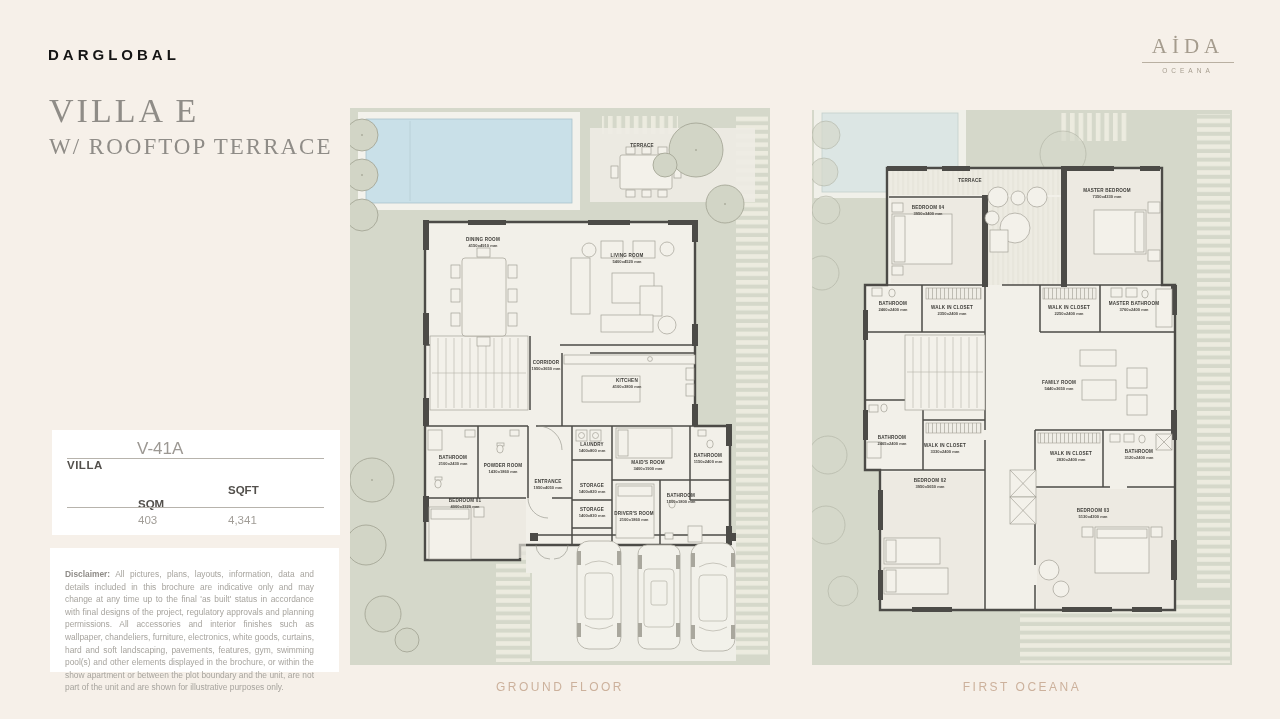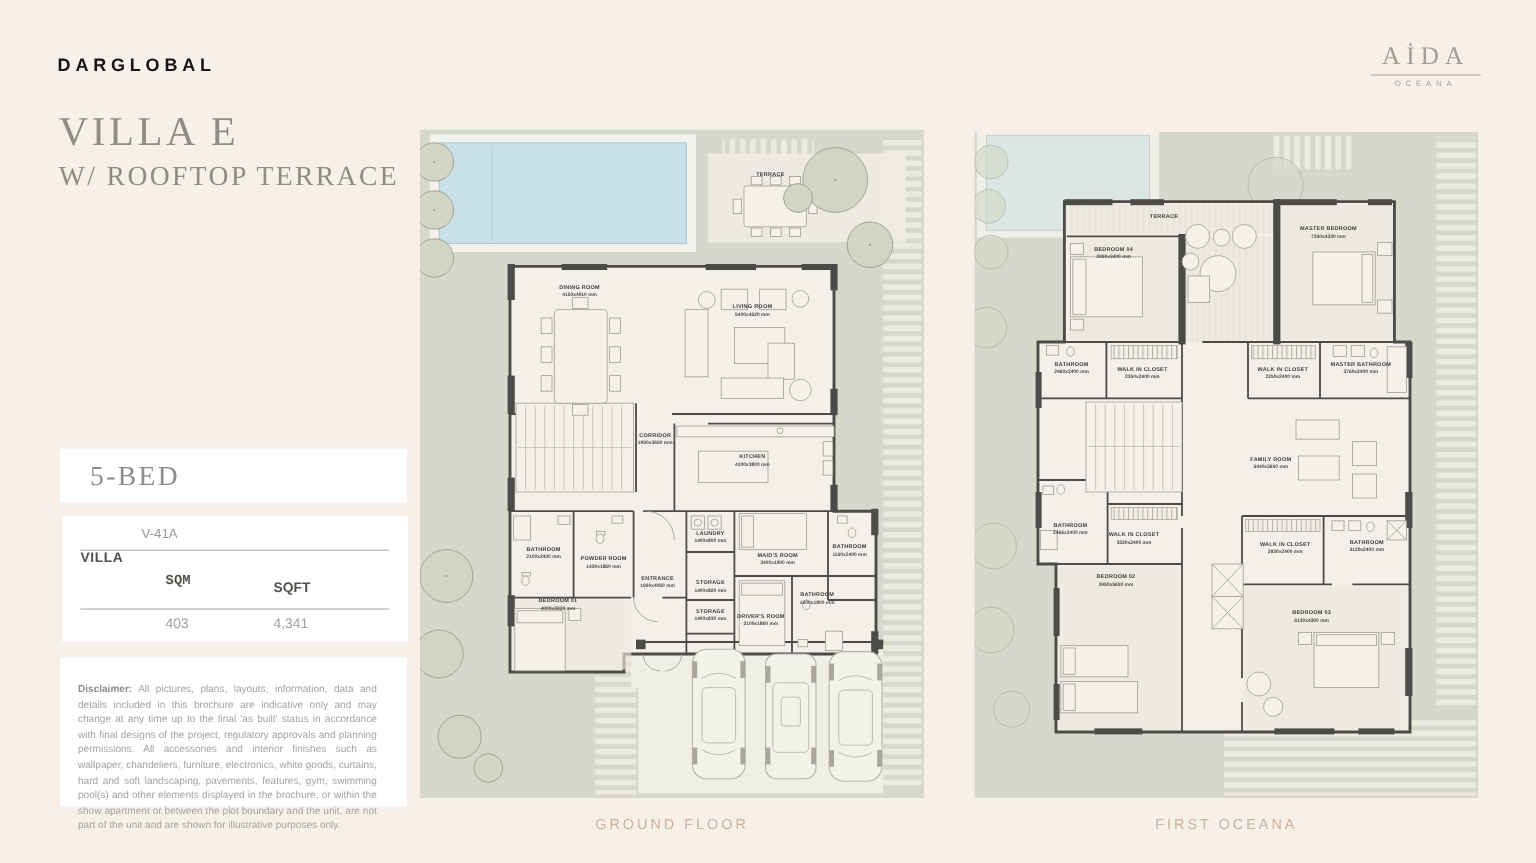--- a/index.html
+++ b/index.html
@@ -16,23 +16,23 @@
   .title{position:absolute;left:49px;top:92px;color:#8f8c87;font-family:"Liberation Serif",serif;}
   .title-l1{font-size:34px;letter-spacing:3px;}
   .title-l2{font-size:23px;letter-spacing:2px;margin-top:4px;}
   
   .bed-box{position:absolute;left:50px;top:374px;width:289px;height:45px;background:#ffffff;
            display:flex;align-items:center;padding-left:25px;box-sizing:border-box;}
   .bed-box span{font-family:"Liberation Serif",serif;font-size:23px;color:#8f8c87;letter-spacing:2px;}
   .detail-box{position:absolute;left:52px;top:430px;width:288px;height:105px;background:#ffffff;}
   .d-villa-label{position:absolute;left:15px;top:9px;font-size:11.5px;font-weight:bold;
                  color:#53504c;letter-spacing:.5px;margin-top:20px;}
-  .d-villa-value{position:absolute;left:66px;top:9px;font-size:11px;color:#9c9893;}
+  .d-villa-value{position:absolute;left:85px;top:9px;font-size:17px;color:#9c9893;}
   .d-line1{position:absolute;left:15px;right:16px;top:28px;border-top:1px solid #b7b3ac;}
-  .d-sqm{position:absolute;left:86px;top:48px;font-size:11.5px;font-weight:bold;color:#53504c;font-family:Liberation Mono, monospace;}
+  .d-sqm{position:absolute;left:86px;top:68px;font-size:11.5px;font-weight:bold;color:#53504c;}
   .d-sqft{position:absolute;left:176px;top:54px;font-size:11.5px;font-weight:bold;color:#53504c;}
   .d-line2{position:absolute;left:15px;right:16px;top:77px;border-top:1px solid #b7b3ac;}
   .d-sqm-v{position:absolute;left:86px;top:84px;font-size:11.5px;color:#a19d97;}
   .d-sqft-v{position:absolute;left:176px;top:84px;font-size:11.5px;color:#a19d97;}
   .disc-box{position:absolute;left:50px;top:548px;width:289px;height:124px;background:#ffffff;
             box-sizing:border-box;padding:20px 25px 0 15px;}
   .disc-text{font-size:8.4px;line-height:1.5;color:#a7a49e;text-align:justify;}
   .disc-label{font-weight:bold;color:#8f8c88;}
   
   .caption{position:absolute;top:680px;font-size:12px;letter-spacing:2.5px;color:#ccb19c;
@@ -72,23 +72,20 @@
     <div class="aida-name">AİDA</div>
     <hr class="aida-rule">
     <div class="aida-sub">OCEANA</div>
   </div>
 
   <div class="title">
     <div class="title-l1">VILLA E</div>
     <div class="title-l2">W/ ROOFTOP TERRACE</div>
   </div>
 
-  <div class="bed-box">
-    <span>5-BED</span>
-  </div>
 
   <div class="detail-box">
     <div class="d-villa-label">VILLA</div>
     <div class="d-villa-value">V-41A</div>
     <div class="d-line1"></div>
     <div class="d-sqm">SQM</div>
     <div class="d-sqft">SQFT</div>
     <div class="d-line2"></div>
     <div class="d-sqm-v">403</div>
     <div class="d-sqft-v">4,341</div>

